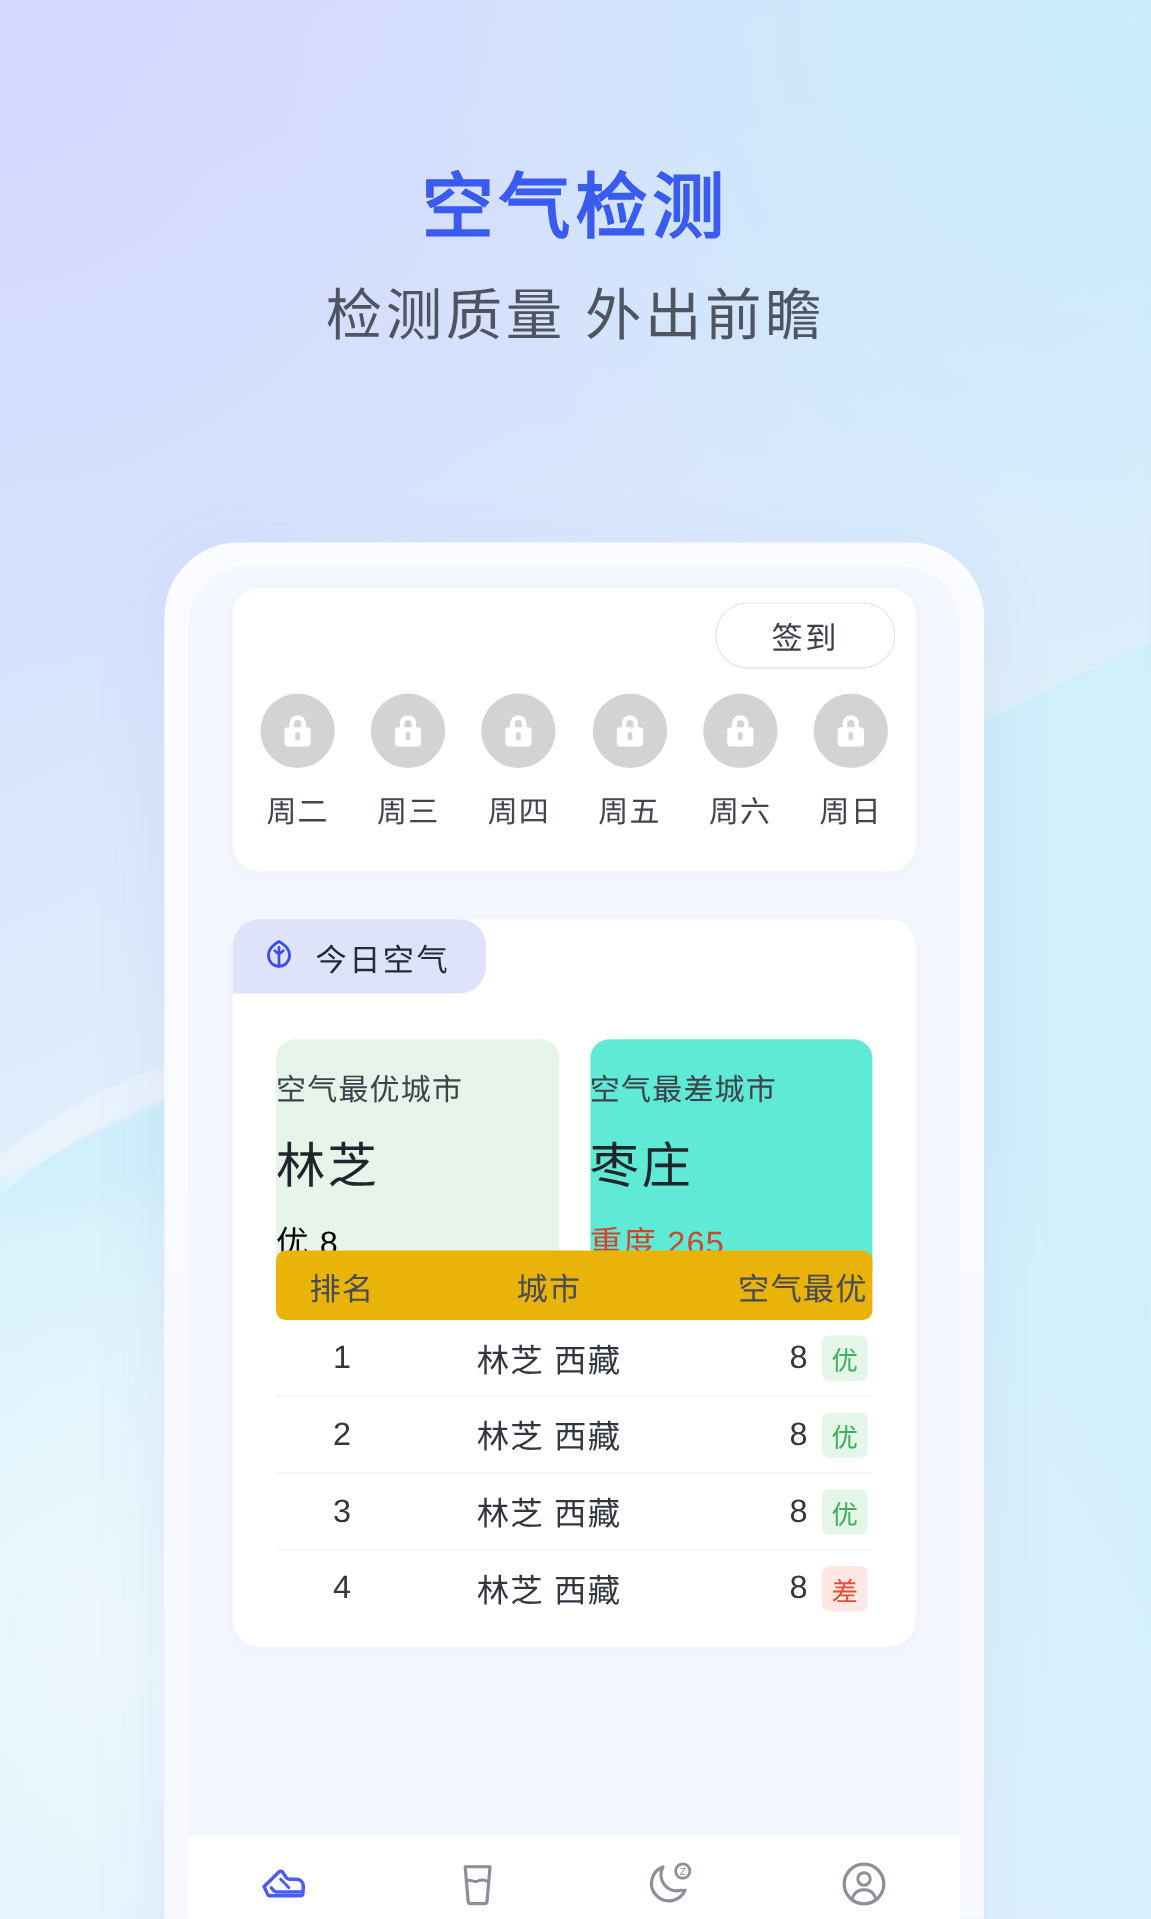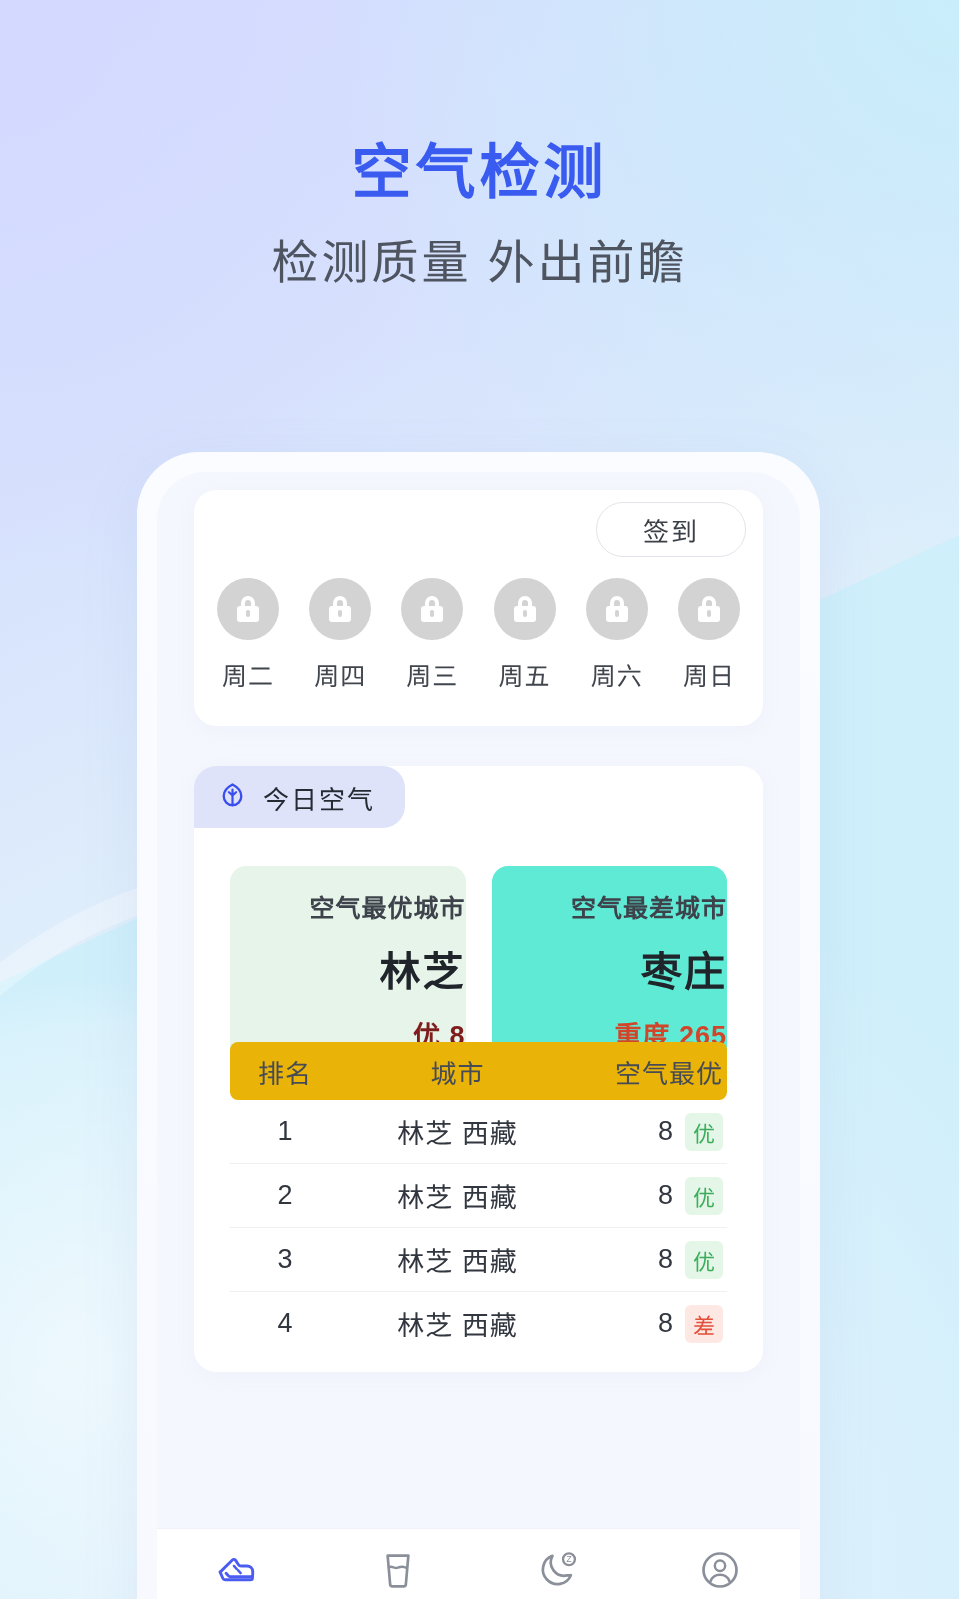--- a/index.html
+++ b/index.html
@@ -94,27 +94,27 @@
   #air-card{left:37px;top:294px;width:569px;height:606px;}
   #air-tab{
     position:absolute;left:0;top:0;height:62px;padding:0 30px 0 22px;
     background:#dfe3fa;border-radius:22px 22px 22px 0;
     display:flex;align-items:center;gap:14px;box-sizing:border-box;
   }
   #air-tab .tab-text{font-size:26px;color:#252a33;letter-spacing:2px;}
   .leaf-icon{width:33px;height:33px;display:block;}
   
   #bw-row{position:absolute;left:36px;right:36px;top:100px;display:flex;gap:26px;}
-  .bw{flex:1;border-radius:16px;padding:22px 0 20px;text-align:right;font-weight:bold;}
+  .bw{flex:1;border-radius:16px;padding:22px 0 20px;text-align:left;}
   .bw.best{background:#e6f4e9;}
   .bw.worst{background:#5eead4;}
   .bw-title{font-size:25px;color:#3d424b;letter-spacing:1px;}
   .bw-city{font-size:41px;color:#20242b;margin-top:14px;letter-spacing:2px;}
   .bw-val{font-size:27px;margin-top:16px;letter-spacing:1px;}
-  .bw.best .bw-val{color:#7f1d1d;}
+  .bw.best .bw-val{color:#000000;}
   .bw.worst .bw-val{color:#d1452a;}
   
   #rank-table{position:absolute;left:36px;right:36px;top:276px;}
   .trow{display:flex;align-items:center;height:63px;}
   #rank-head{background:#eab308;border-radius:8px;height:58px;}
   #rank-head .c{font-size:26px;color:#464b55;letter-spacing:1px;}
   .c-rank{width:110px;text-align:center;}
   .c-city{flex:1;text-align:center;}
   .c-val{width:148px;display:flex;align-items:center;justify-content:flex-end;padding-right:4px;gap:12px;}
   .trow.body{border-bottom:1.4px solid #eef0f4;}
@@ -165,31 +165,31 @@
           <div class="day-label">周二</div>
         </div>
 
         <div class="day">
           <div class="day-circle">
             <div class="lock">
                 <span class="shackle"></span>
                 <span class="body"></span>
               </div>
           </div>
+          <div class="day-label">周三</div>
+        </div>
+
+        <div class="day">
+          <div class="day-circle">
+            <div class="lock">
+                <span class="shackle"></span>
+                <span class="body"></span>
+              </div>
+          </div>
           <div class="day-label">周四</div>
-        </div>
-
-        <div class="day">
-          <div class="day-circle">
-            <div class="lock">
-                <span class="shackle"></span>
-                <span class="body"></span>
-              </div>
-          </div>
-          <div class="day-label">周三</div>
         </div>
 
         <div class="day">
           <div class="day-circle">
             <div class="lock">
                 <span class="shackle"></span>
                 <span class="body"></span>
               </div>
           </div>
           <div class="day-label">周五</div>

